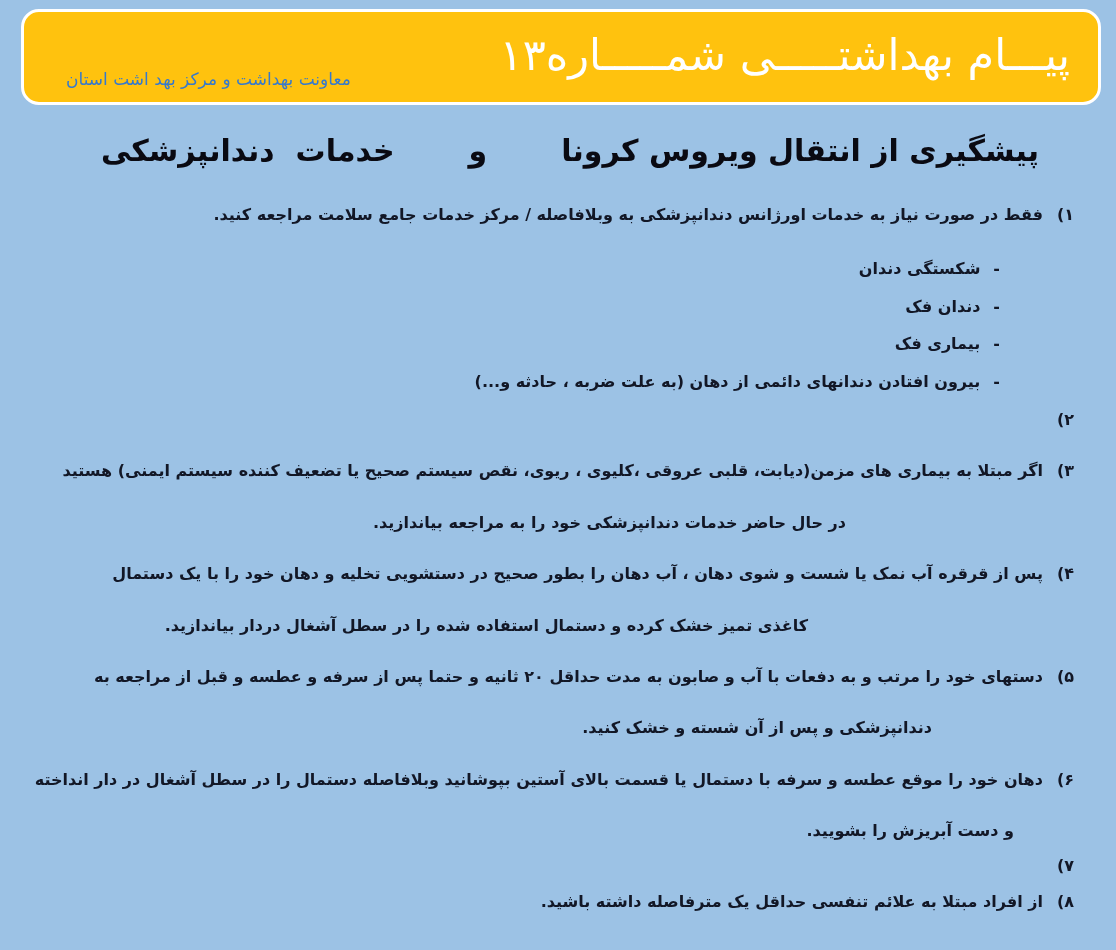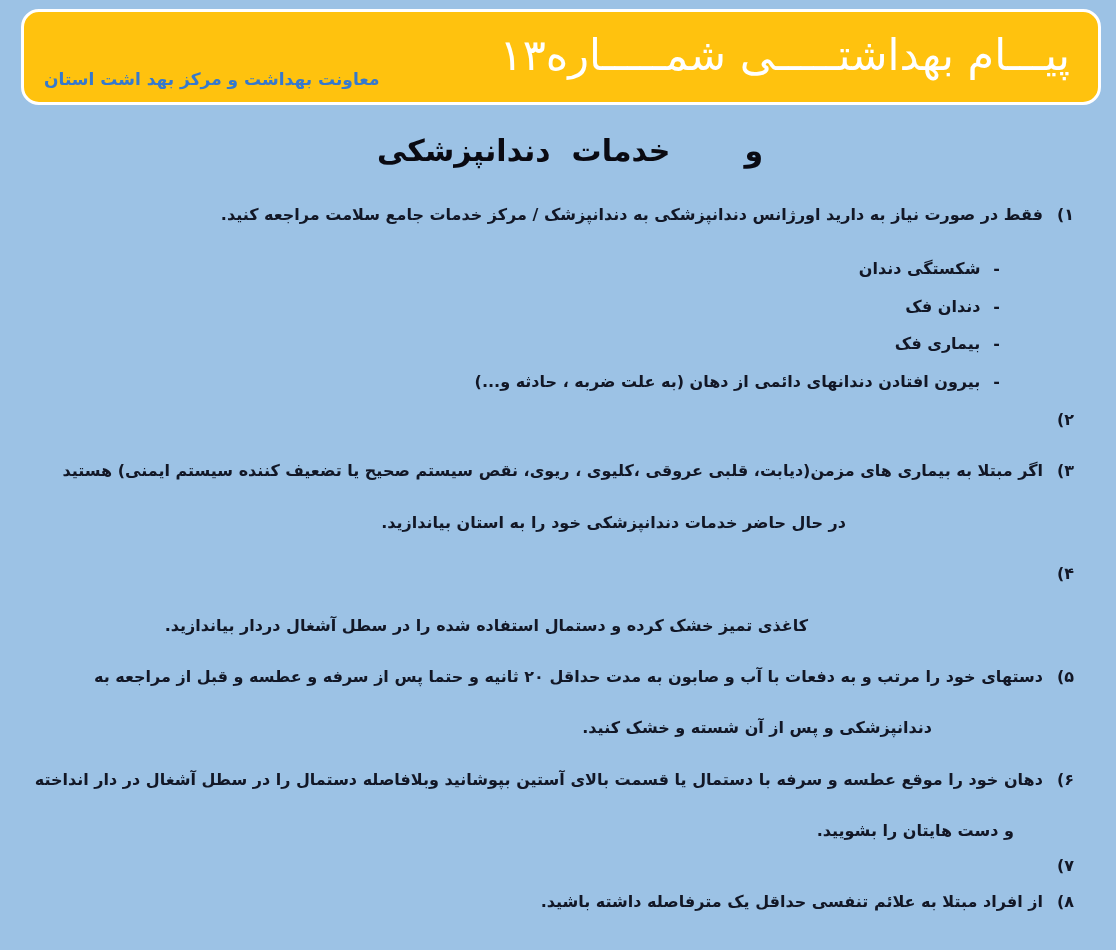--- a/index.html
+++ b/index.html
@@ -24,24 +24,24 @@
     right:28px;top:50%;
     transform:translateY(-54%);
     color:#FFFFFF;
     font-size:43px;
     font-weight:normal;
     white-space:nowrap;
     letter-spacing:0px;
   }
   .banner-org{
     position:absolute;
-    left:20px;bottom:13px;
+    left:42px;bottom:13px;
     color:#3579CE;
     font-size:17px;
-    font-weight:bold;
+    font-weight:normal;
     white-space:nowrap;
   }
   
   .heading{
     margin-top:122px;
     display:flex;
     justify-content:center;
     align-items:baseline;
     gap:50px;
     color:#0A0A12;
@@ -80,29 +80,30 @@
 </style>
 </head>
 <body>
 
 <div class="banner">
   <div class="banner-title">پیـــام بهداشتـــــی شمـــــاره۱۳</div>
   <div class="banner-org">معاونت بهداشت و مرکز بهد اشت استان</div>
 </div>
 
 <div class="heading">
+  <span>پیشگیری از انتقال ویروس کرونا</span>
   <span>و</span>
   <span>خدمات  دندانپزشکی</span>
 </div>
 
 <div class="content">
 
   <div class="row mt-first">
     <span class="num">۱)</span>
-    <span class="txt">فقط در صورت نیاز به دارید اورژانس دندانپزشکی  به دندانپزشک / مرکز خدمات جامع سلامت مراجعه کنید.</span>
+    <span class="txt">فقط در صورت نیاز به خدمات اورژانس دندانپزشکی  به وبلافاصله / مرکز خدمات جامع سلامت مراجعه کنید.</span>
   </div>
 
   <div class="bullet mt-b1">
     <span class="dash">-</span>
     <span>شکستگی دندان</span>
   </div>
   <div class="bullet mt-b">
     <span class="dash">-</span>
     <span>دندان فک</span>
   </div>
@@ -116,38 +117,39 @@
   </div>
 
   <div class="row mt-i2">
     <span class="num">۲)</span>
   </div>
 
   <div class="row mt-lg">
     <span class="num">۳)</span>
     <span class="txt">اگر مبتلا به بیماری های مزمن(دیابت، قلبی عروقی ،کلیوی ، ریوی، نقص سیستم صحیح یا تضعیف کننده سیستم ایمنی) هستید</span>
   </div>
-  <div class="cont ind-3 mt-lg">در حال حاضر خدمات دندانپزشکی خود را به استان بیاندازید.</div>
+  <div class="cont ind-3 mt-lg">در حال حاضر خدمات دندانپزشکی خود را به مراجعه بیاندازید.</div>
 
   <div class="row mt-lg">
     <span class="num">۴)</span>
+    <span class="txt">پس از قرقره آب نمک یا  شست و شوی دهان ، آب دهان را بطور صحیح در دستشویی تخلیه و دهان خود را با یک دستمال</span>
   </div>
   <div class="cont ind-4 mt-lg">کاغذی تمیز خشک کرده و دستمال استفاده شده را در سطل آشغال دردار بیاندازید.</div>
 
   <div class="row mt-lg">
     <span class="num">۵)</span>
     <span class="txt">دستهای خود را مرتب و به دفعات با آب و صابون به مدت حداقل ۲۰ ثانیه و حتما پس از سرفه و عطسه و قبل از مراجعه به</span>
   </div>
   <div class="cont ind-5 mt-lg">دندانپزشکی و پس از آن شسته و خشک کنید.</div>
 
   <div class="row mt-lg">
     <span class="num">۶)</span>
     <span class="txt">دهان خود را موقع عطسه و سرفه با دستمال یا قسمت بالای آستین بپوشانید وبلافاصله دستمال را در سطل آشغال در دار انداخته</span>
   </div>
-  <div class="cont ind-6 mt-lg">و دست هایتان را بشویید.</div>
+  <div class="cont ind-6 mt-lg">و دست آبریزش را بشویید.</div>
 
   <div class="row mt-sm">
     <span class="num">۷)</span>
   </div>
 
   <div class="row mt-sm">
     <span class="num">۸)</span>
     <span class="txt">از افراد مبتلا به علائم تنفسی حداقل یک مترفاصله داشته باشید.</span>
   </div>
 

